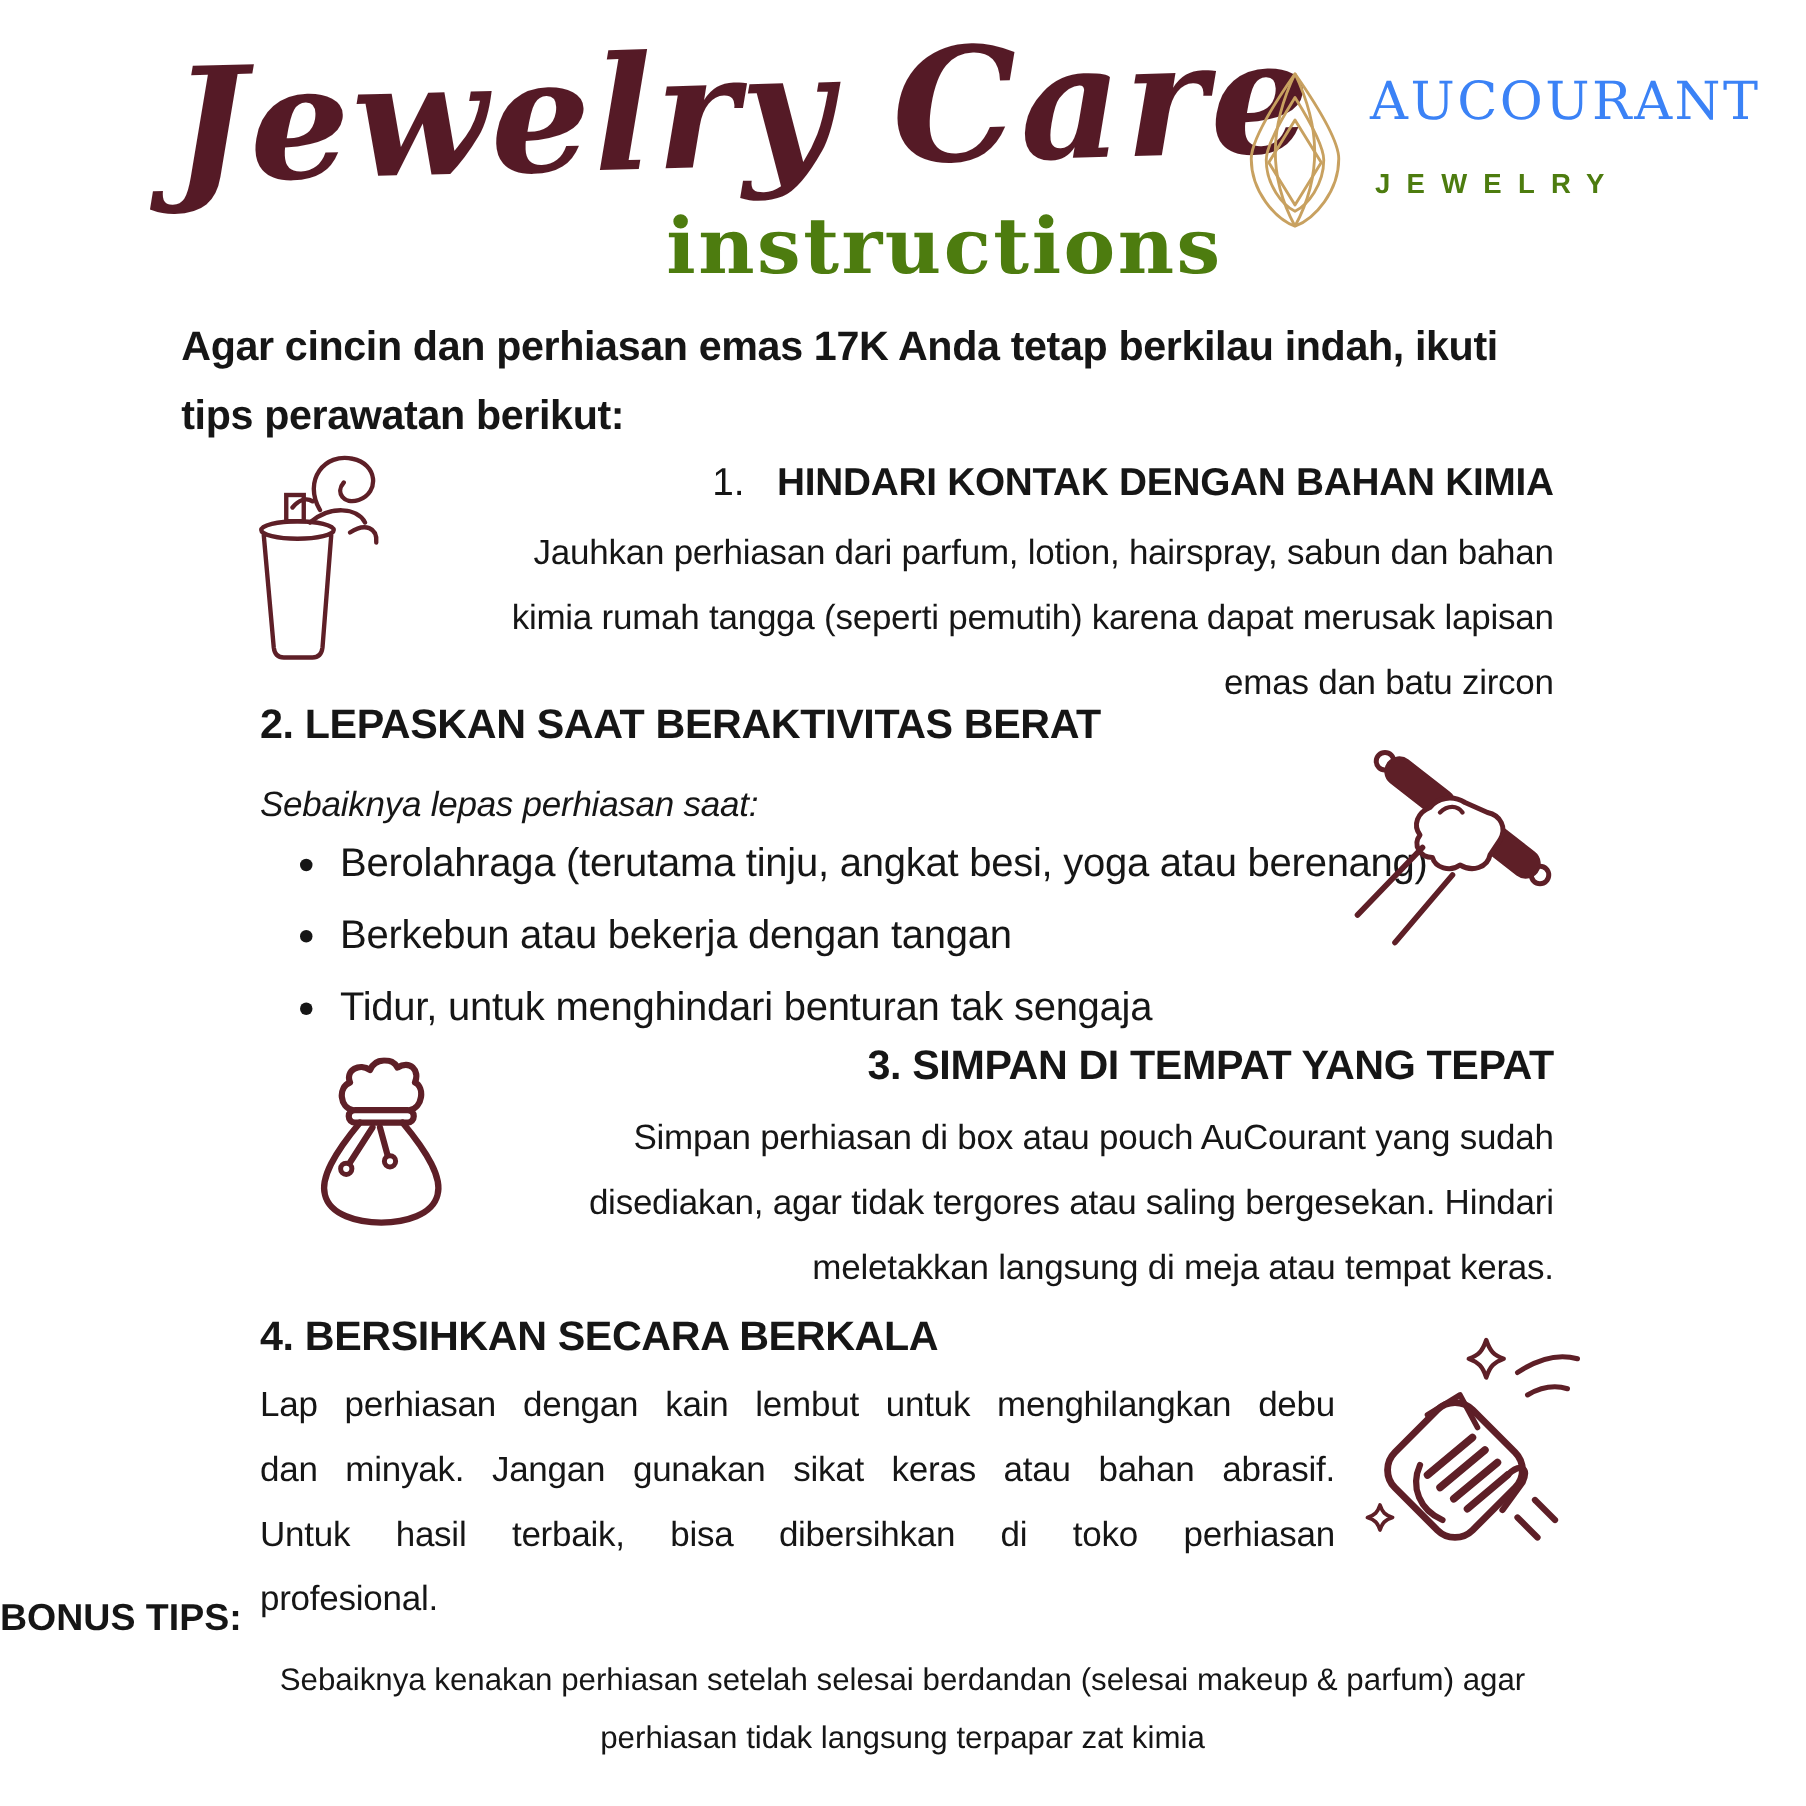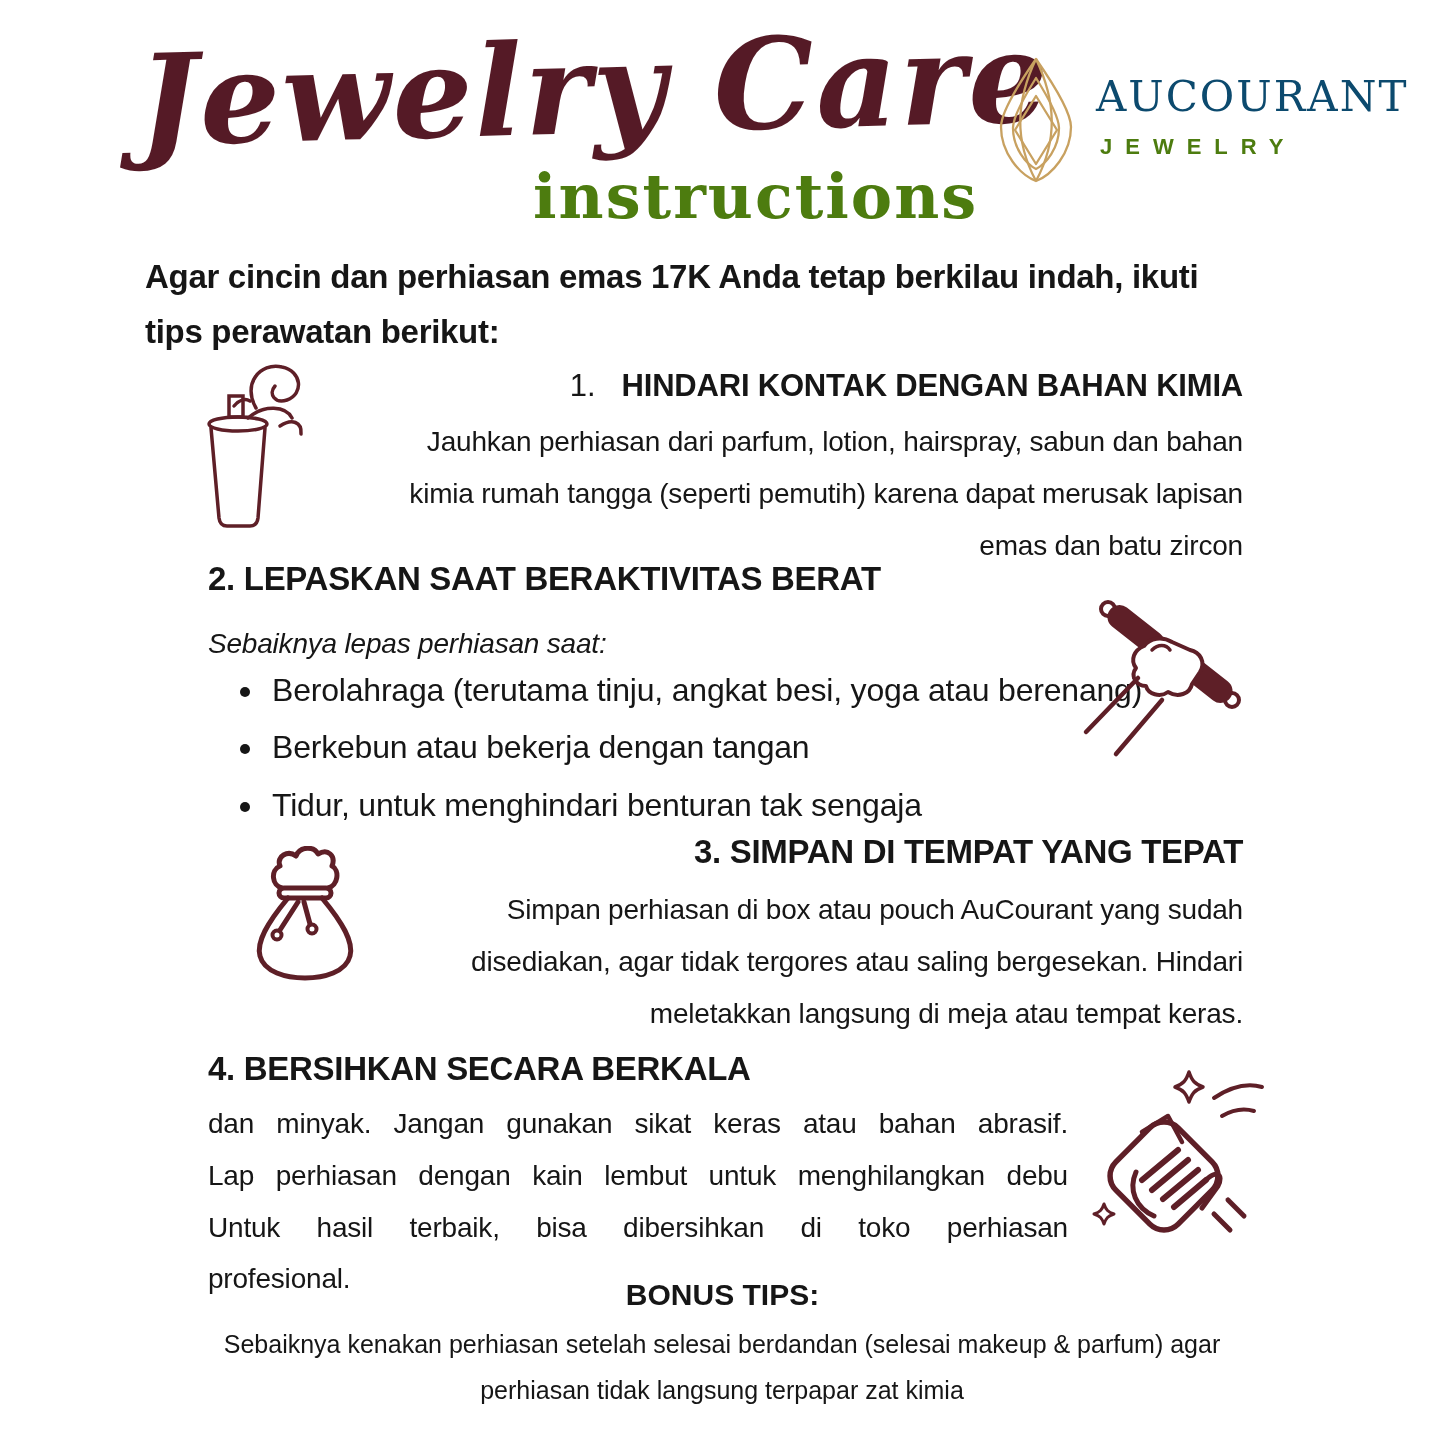--- a/index.html
+++ b/index.html
@@ -24,24 +24,24 @@
   .subtitle{
     position:absolute;left:533px;top:166px;
     font-family:"DejaVu Serif",serif;
     font-weight:700;font-size:62px;line-height:1;
     color:#4d7c0f;letter-spacing:2px;
     white-space:nowrap;
   }
   .logo{position:absolute;left:996px;top:54px;width:420px;height:135px;}
   .logo-mark{position:absolute;left:0;top:2px;}
   .brand-name{
-    position:absolute;left:100px;top:22px;
+    position:absolute;left:100px;top:6px;
     font-family:"DejaVu Serif",serif;
     font-size:42px;font-weight:500;line-height:1;
-    color:#0c4a6e;letter-spacing:2px;white-space:nowrap;
+    color:#3b82f6;letter-spacing:2px;white-space:nowrap;
   }
   .brand-sub{
     position:absolute;left:104px;top:82px;
     font-size:22px;font-weight:700;line-height:1;
     color:#4d7c0f;letter-spacing:13px;white-space:nowrap;
   }
   
   .pre{white-space:pre-line;}
   .intro{
     position:absolute;left:145px;top:250px;width:1220px;
@@ -78,21 +78,21 @@
   .s4-body{position:absolute;left:208px;top:1098px;width:860px;}
   .s4-body .jline{
     font-size:28px;line-height:1.85;letter-spacing:-0.2px;
     text-align:justify;text-align-last:justify;
   }
   .s4-body .jline.last{text-align:left;text-align-last:left;}
   .s4-icon{position:absolute;left:1086px;top:1068px;}
   
   .bonus-head{
     position:absolute;left:0;top:1278px;width:1445px;
-    text-align:center;font-weight:700;font-size:30px;
+    text-align:left;font-weight:700;font-size:30px;
   }
   .bonus-body{
     position:absolute;left:172px;top:1322px;width:1100px;
     text-align:center;font-size:25px;line-height:1.82;
   }
 </style>
 </head>
 <body>
 
 <div class="page">
@@ -160,22 +160,22 @@
     <path d="M 58 56 L 64 78"></path>
     <circle cx="66" cy="83" r="4.5" stroke-width="4"></circle>
   </svg>
   <div class="s3-head h-bold">3. SIMPAN DI TEMPAT YANG TEPAT</div>
   <div class="s3-body body-txt pre">Simpan perhiasan di box atau pouch AuCourant yang sudah
 disediakan, agar tidak tergores atau saling bergesekan. Hindari
 meletakkan langsung di meja atau tempat keras.</div>
 
   <div class="s4-head h-bold">4. BERSIHKAN SECARA BERKALA</div>
   <div class="s4-body">
+    <div class="jline">Lap perhiasan dengan kain lembut untuk menghilangkan debu</div>
     <div class="jline">dan minyak. Jangan gunakan sikat keras atau bahan abrasif.</div>
-    <div class="jline">Lap perhiasan dengan kain lembut untuk menghilangkan debu</div>
     <div class="jline">Untuk hasil terbaik, bisa dibersihkan di toko perhiasan</div>
     <div class="jline last">profesional.</div>
   </div>
   <svg class="s4-icon" width="180" height="170" viewBox="0 0 180 170" fill="none" stroke="#5e1f27" stroke-linecap="round" stroke-linejoin="round">
     <path d="M 103 4 C 106 13 109 16 117 19 C 109 22 106 25 103 34 C 100 25 97 22 89 19 C 97 16 100 13 103 4 Z" stroke-width="3.5"></path>
     <path d="M 128 30 C 146 18 162 15 176 19" stroke-width="4"></path>
     <path d="M 136 48 C 148 41 158 40 168 43" stroke-width="4"></path>
     <rect x="-44" y="-44" width="88" height="88" rx="20" transform="translate(78,108) rotate(45)" stroke-width="5.5"></rect>
     <path d="M 56 64 L 82 48 L 96 74" stroke-width="4.5"></path>
     <path d="M 50 104 C 42 122 50 140 68 148" stroke-width="5"></path>

